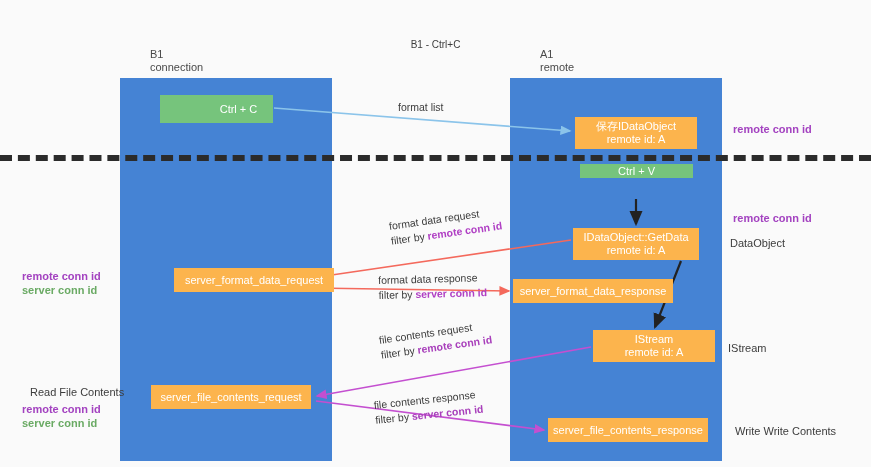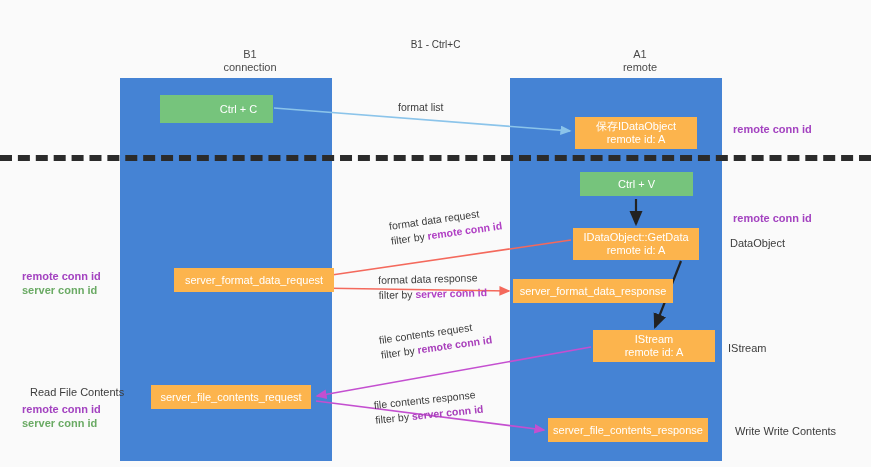--- a/index.html
+++ b/index.html
@@ -15,21 +15,21 @@
   .abs{position:absolute;}
 
   
   #title{
     left:0;top:6px;width:871px;text-align:center;
     font-size:10px;line-height:19px;color:#3c3c3c;margin-top:29px;
   }
 
   
   .col-head{
-    text-align:center;font-size:11px;line-height:13px;color:#4a4a4a;
+    font-size:11px;line-height:13px;color:#4a4a4a;
   }
   #head-b1{left:150px;top:48px;width:200px;}
   #head-a1{left:540px;top:48px;width:200px;}
 
   
   .lane{background:#4583d4;}
   #lane-b1{left:120px;top:78px;width:212px;height:383px;}
   #lane-a1{left:510px;top:78px;width:212px;height:383px;}
 
   
@@ -43,21 +43,21 @@
     box-sizing:border-box;
     display:flex;align-items:center;justify-content:center;
     text-align:center;color:#ffffff;
     font-size:11px;line-height:13px;
     padding:2px 4px;
   }
   .box.green{background:#76c47c;}
   .box.orange{background:#fcb44d;}
 
   #box-ctrlc{left:160px;top:95px;width:113px;height:28px;padding-left:48px;}
-  #box-ctrlv{left:580px;top:172px;width:113px;height:24px;}
+  #box-ctrlv{left:580px;top:164px;width:113px;height:14px;}
   #box-idataobject{left:575px;top:117px;width:122px;height:32px;align-items:center;}
   #box-getdata{left:573px;top:228px;width:126px;height:32px;}
   #box-istream{left:593px;top:330px;width:122px;height:32px;}
   #box-sfdreq{left:152px;top:268px;width:160px;height:24px;margin-left:22px;}
   #box-sfdres{left:513px;top:279px;width:160px;height:24px;}
   #box-sfcreq{left:151px;top:385px;width:160px;height:24px;}
   #box-sfcres{left:548px;top:418px;width:160px;height:24px;}
 
   
   .note{font-size:11px;line-height:14px;}

